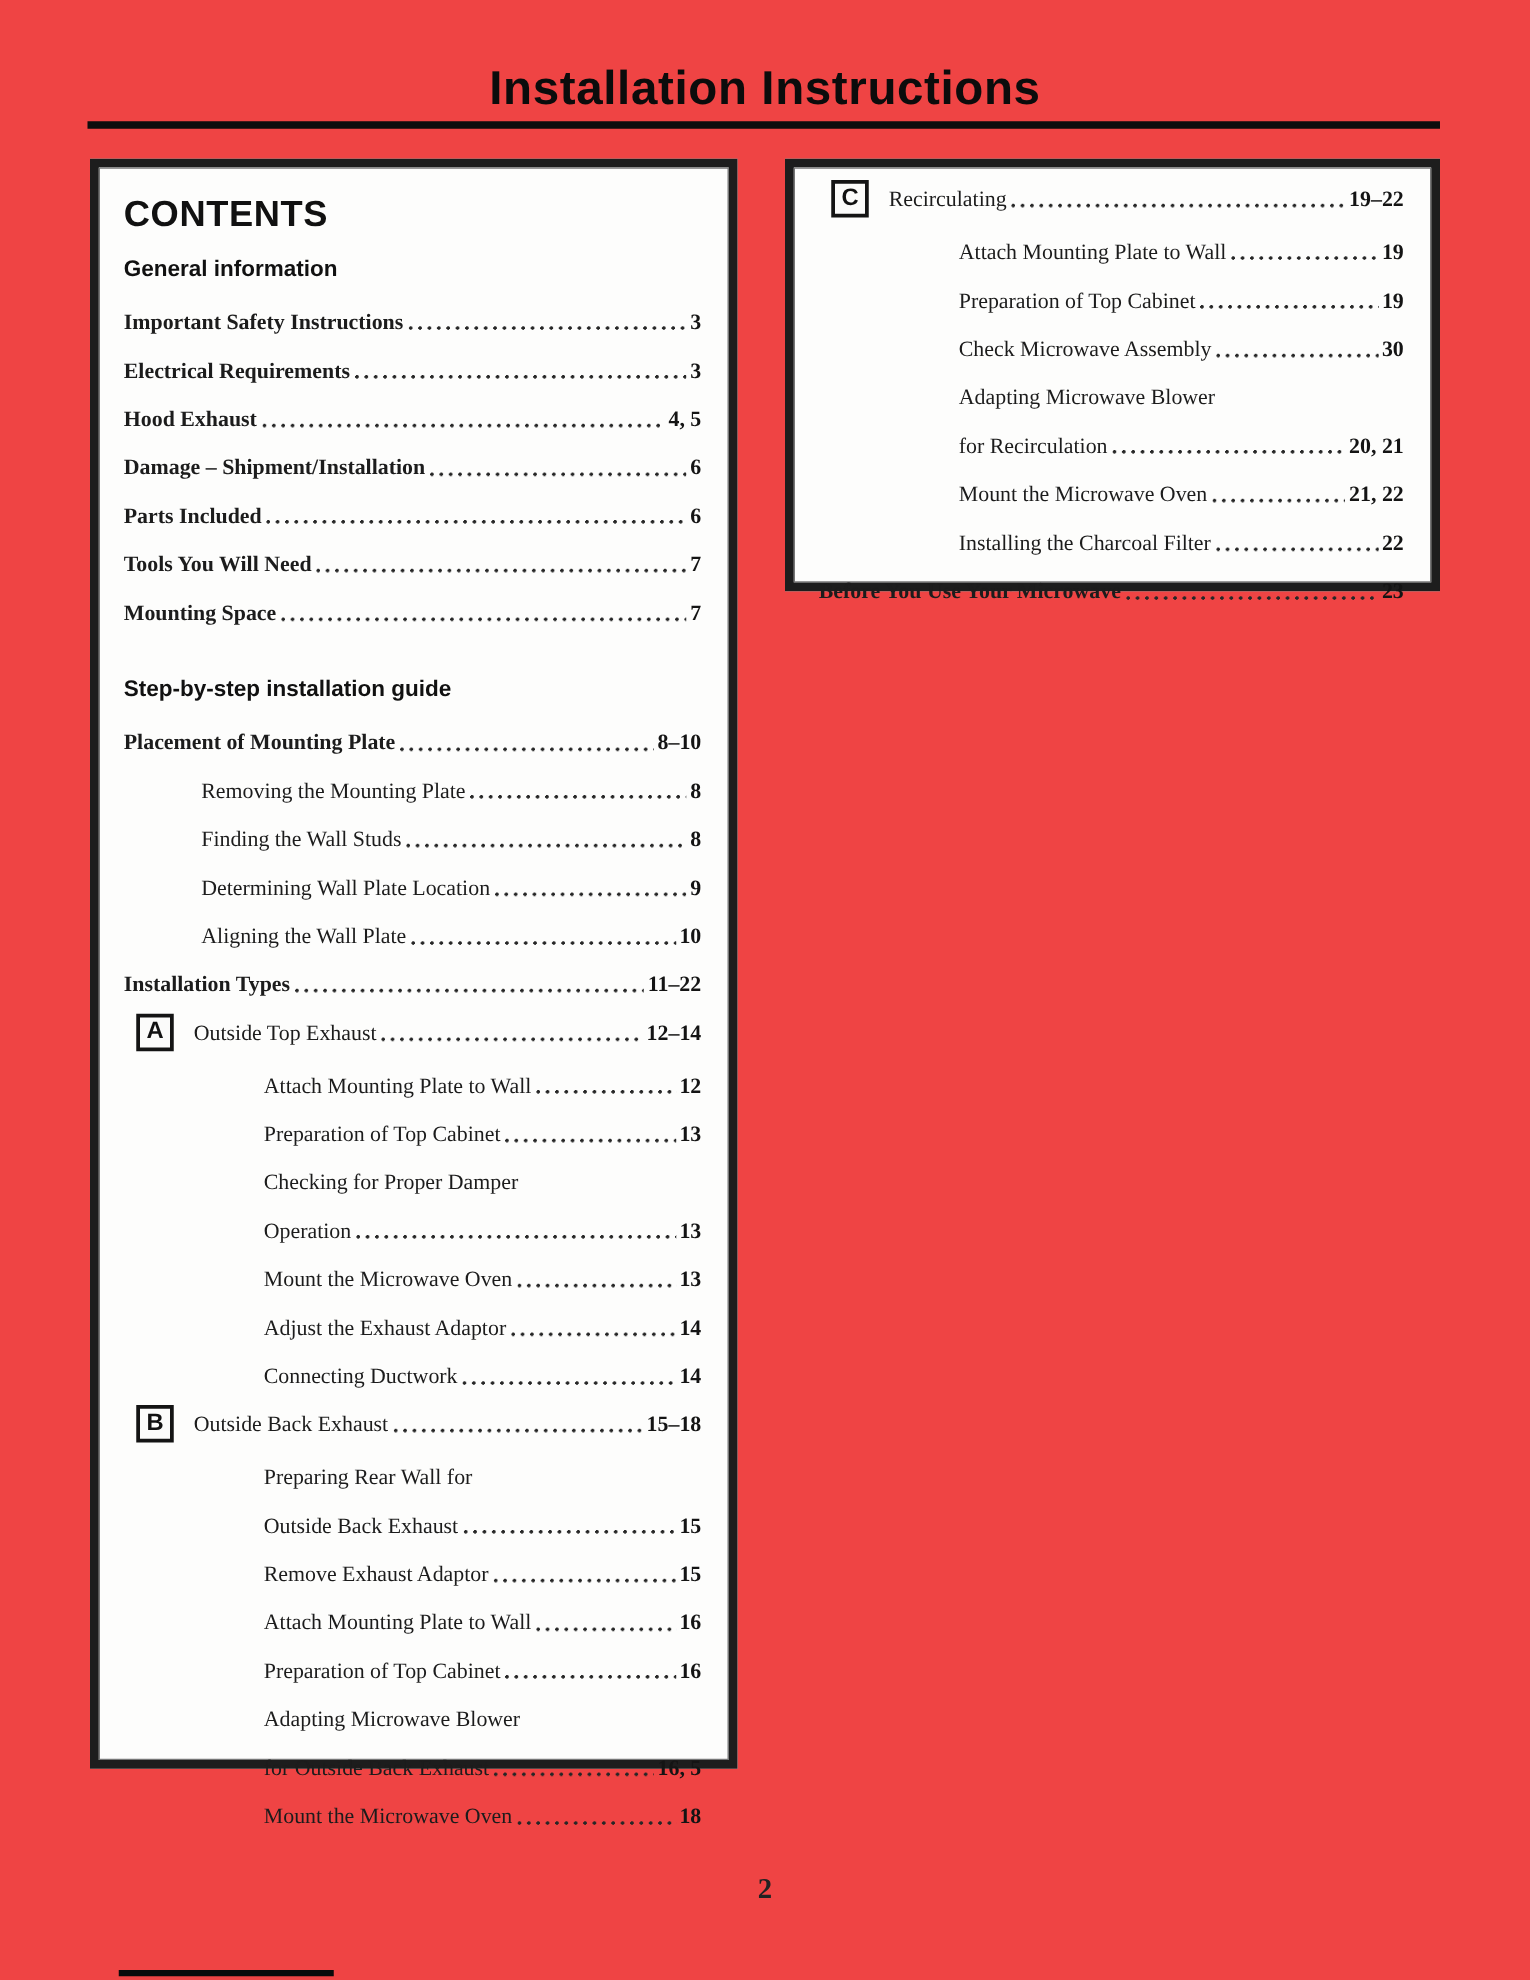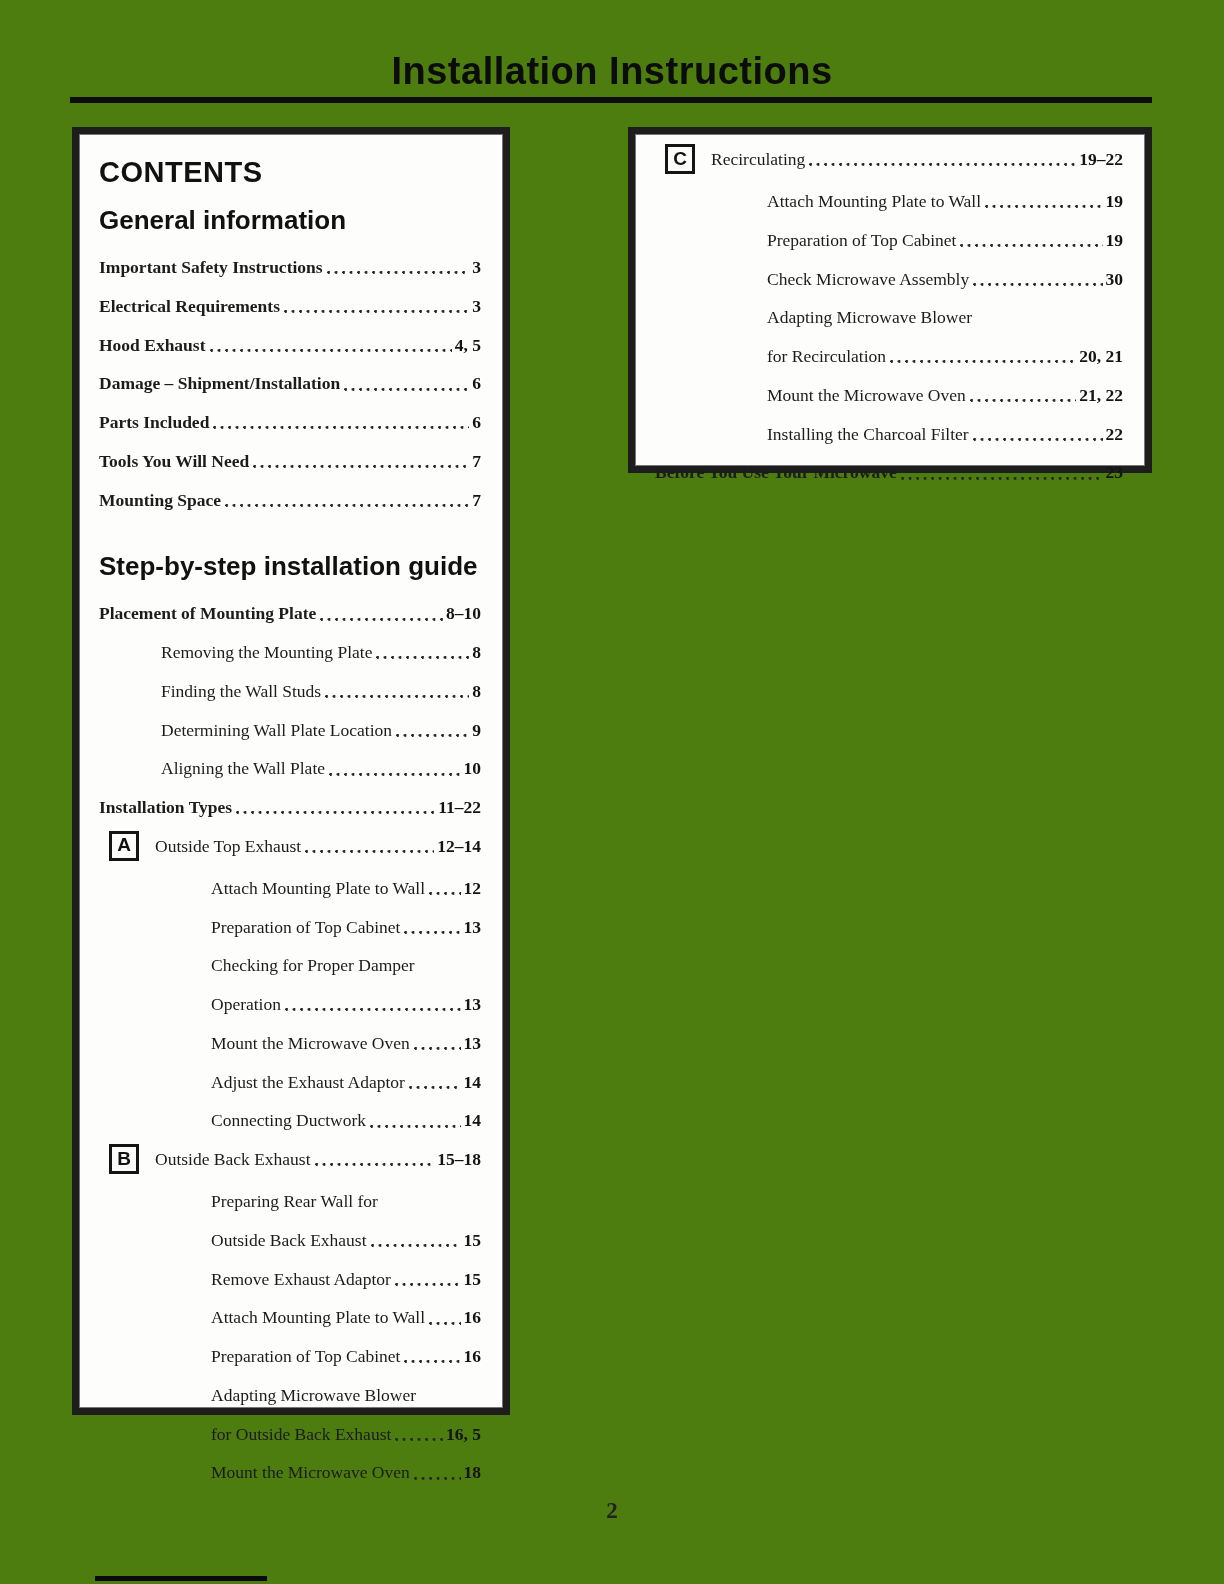--- a/index.html
+++ b/index.html
@@ -2,21 +2,21 @@
 <html><head>
 <meta charset="utf-8">
 <style>
   * { margin: 0; padding: 0; box-sizing: border-box; }
   html, body { background: #e8e8e8; }
   .page {
     position: relative;
     width: 1224px;
     height: 1584px;
     margin: 0 auto;
-    background: #4d7c0f;
+    background: #ef4444;
     color: #1a1a1a;
     font-family: "Liberation Serif", "DejaVu Serif", serif;
     overflow: hidden;
   }
   .doc-title {
     position: absolute;
     top: 50px; left: 0; right: 0;
     text-align: center;
     font-family: "Liberation Sans", "DejaVu Sans", sans-serif;
     font-weight: 700;
@@ -30,34 +30,34 @@
     width: 1082px; height: 6px;
     background: #0d0d0d;
   }
   .toc-box {
     position: absolute;
     border: 7px solid #1d1d1d;
     box-shadow: inset 0 0 0 1px #777;
     background: #fdfdfc;
     padding: 18px 22px 16px 20px;
   }
-  .left-box  { left: 72px;  top: 127px; width: 438px; height: 1288px; }
+  .left-box  { left: 72px;  top: 127px; width: 518px; height: 1288px; }
   .right-box { left: 628px; top: 127px; width: 524px; height: 346px; padding-top: 14px; }
   .contents-heading {
     font-family: "Liberation Sans", "DejaVu Sans", sans-serif;
     font-weight: 700;
     font-size: 29px;
     letter-spacing: 0.5px;
     color: #111;
     margin: 4px 0 16px 0;
   }
   .subheading {
     font-family: "Liberation Sans", "DejaVu Sans", sans-serif;
     font-weight: 700;
-    font-size: 26px;
+    font-size: 18px;
     color: #111;
     margin: 0 0 20px 0;
   }
   .section-steps { margin-top: 40px; }
   .toc-row {
     display: flex;
     align-items: flex-start;
     margin-bottom: 16px;
     font-size: 17.5px;
     line-height: 1.3;

